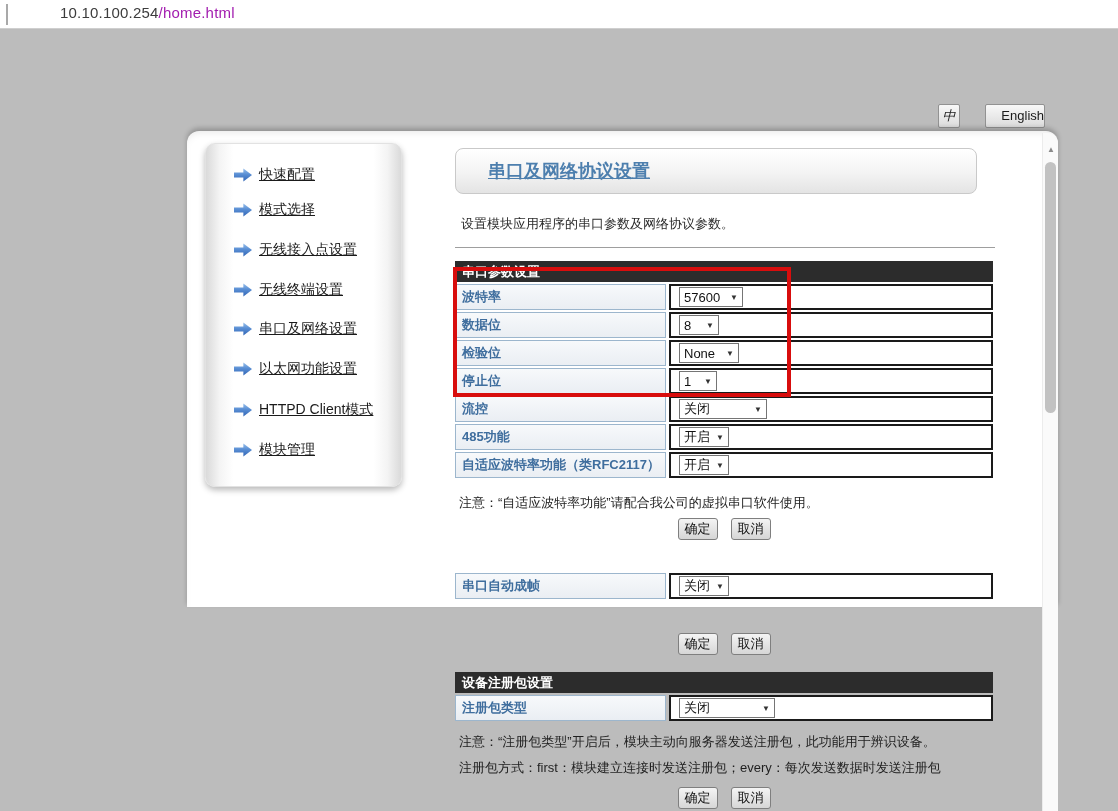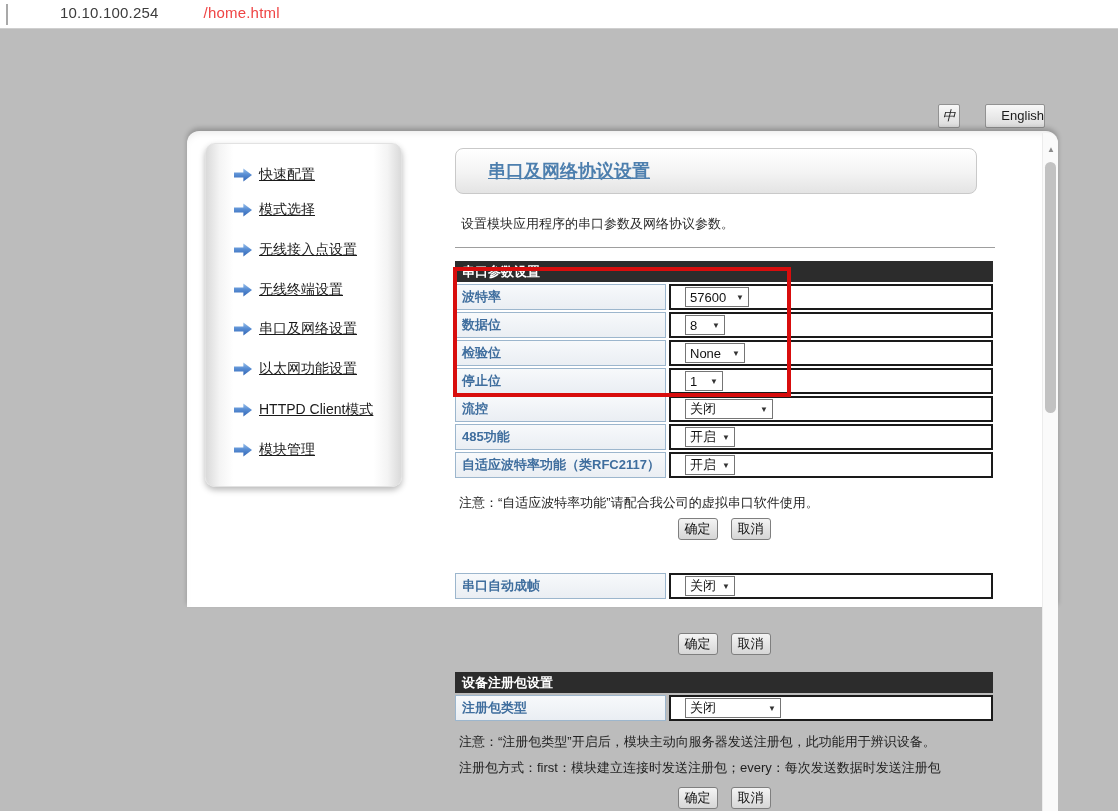--- a/index.html
+++ b/index.html
@@ -11,21 +11,21 @@
   
   .address-bar {
     position:absolute; left:0; top:0; width:1118px; height:29px;
     background:#ffffff; border-bottom:1px solid #cfcfcf;
   }
   .addr-caret {
     position:absolute; left:6px; top:4px; width:2px; height:21px; background:#a9a9a9;
   }
   .url-text { position:absolute; left:16px; top:4px; font-size:15px; letter-spacing:.2px; }
   .url-host { color:#3c3c3c;margin-left:44px; }
-  .url-path { color:#ef4444;padding-left:45px; }
+  .url-path { color:#a21caf; }
   
   .lang-btn {
     position:absolute; top:104px; height:24px;
     background:linear-gradient(180deg,#f8f8f8,#dcdcdc);
     border:1px solid #929292; border-radius:2px;
     font-size:13px; color:#1a1a1a; text-align:center; line-height:22px;
     cursor:pointer;
   }
   .lang-cn { left:938px; width:22px;font-style:italic; }
   .lang-en { left:985px; width:60px;text-align:right; }
@@ -73,21 +73,21 @@
   .trow { display:flex; margin-top:2px; height:26px; }
   .cell-label {
     width:211px; flex:0 0 auto;
     background:linear-gradient(180deg,#f7f9fb 0%,#eaeef3 100%);
     border:1px solid #9cb6cd;
     font-size:13px; font-weight:bold; color:#3f6e9e;
     line-height:24px; padding-left:6px; white-space:nowrap; overflow:hidden;
   }
   .cell-value {
     flex:1 1 auto; margin-left:3px; background:#ffffff;
-    border:2px solid #1a1a1a; display:flex; align-items:center; padding-left:14px;
+    border:2px solid #1a1a1a; display:flex; align-items:center; padding-left:8px;
   }
   .select {
     height:20px; background:#ffffff; border:1px solid #757575;
     display:inline-flex; align-items:center; justify-content:space-between;
     padding:0 4px; font-size:13px; color:#111; cursor:pointer;
   }
   .sel-arrow { font-size:8px; color:#333; margin-left:6px; }
   
   .note { position:absolute; left:4px; font-size:13px; color:#1f1f1f; white-space:nowrap; }
   .n1  { top:346px; }

